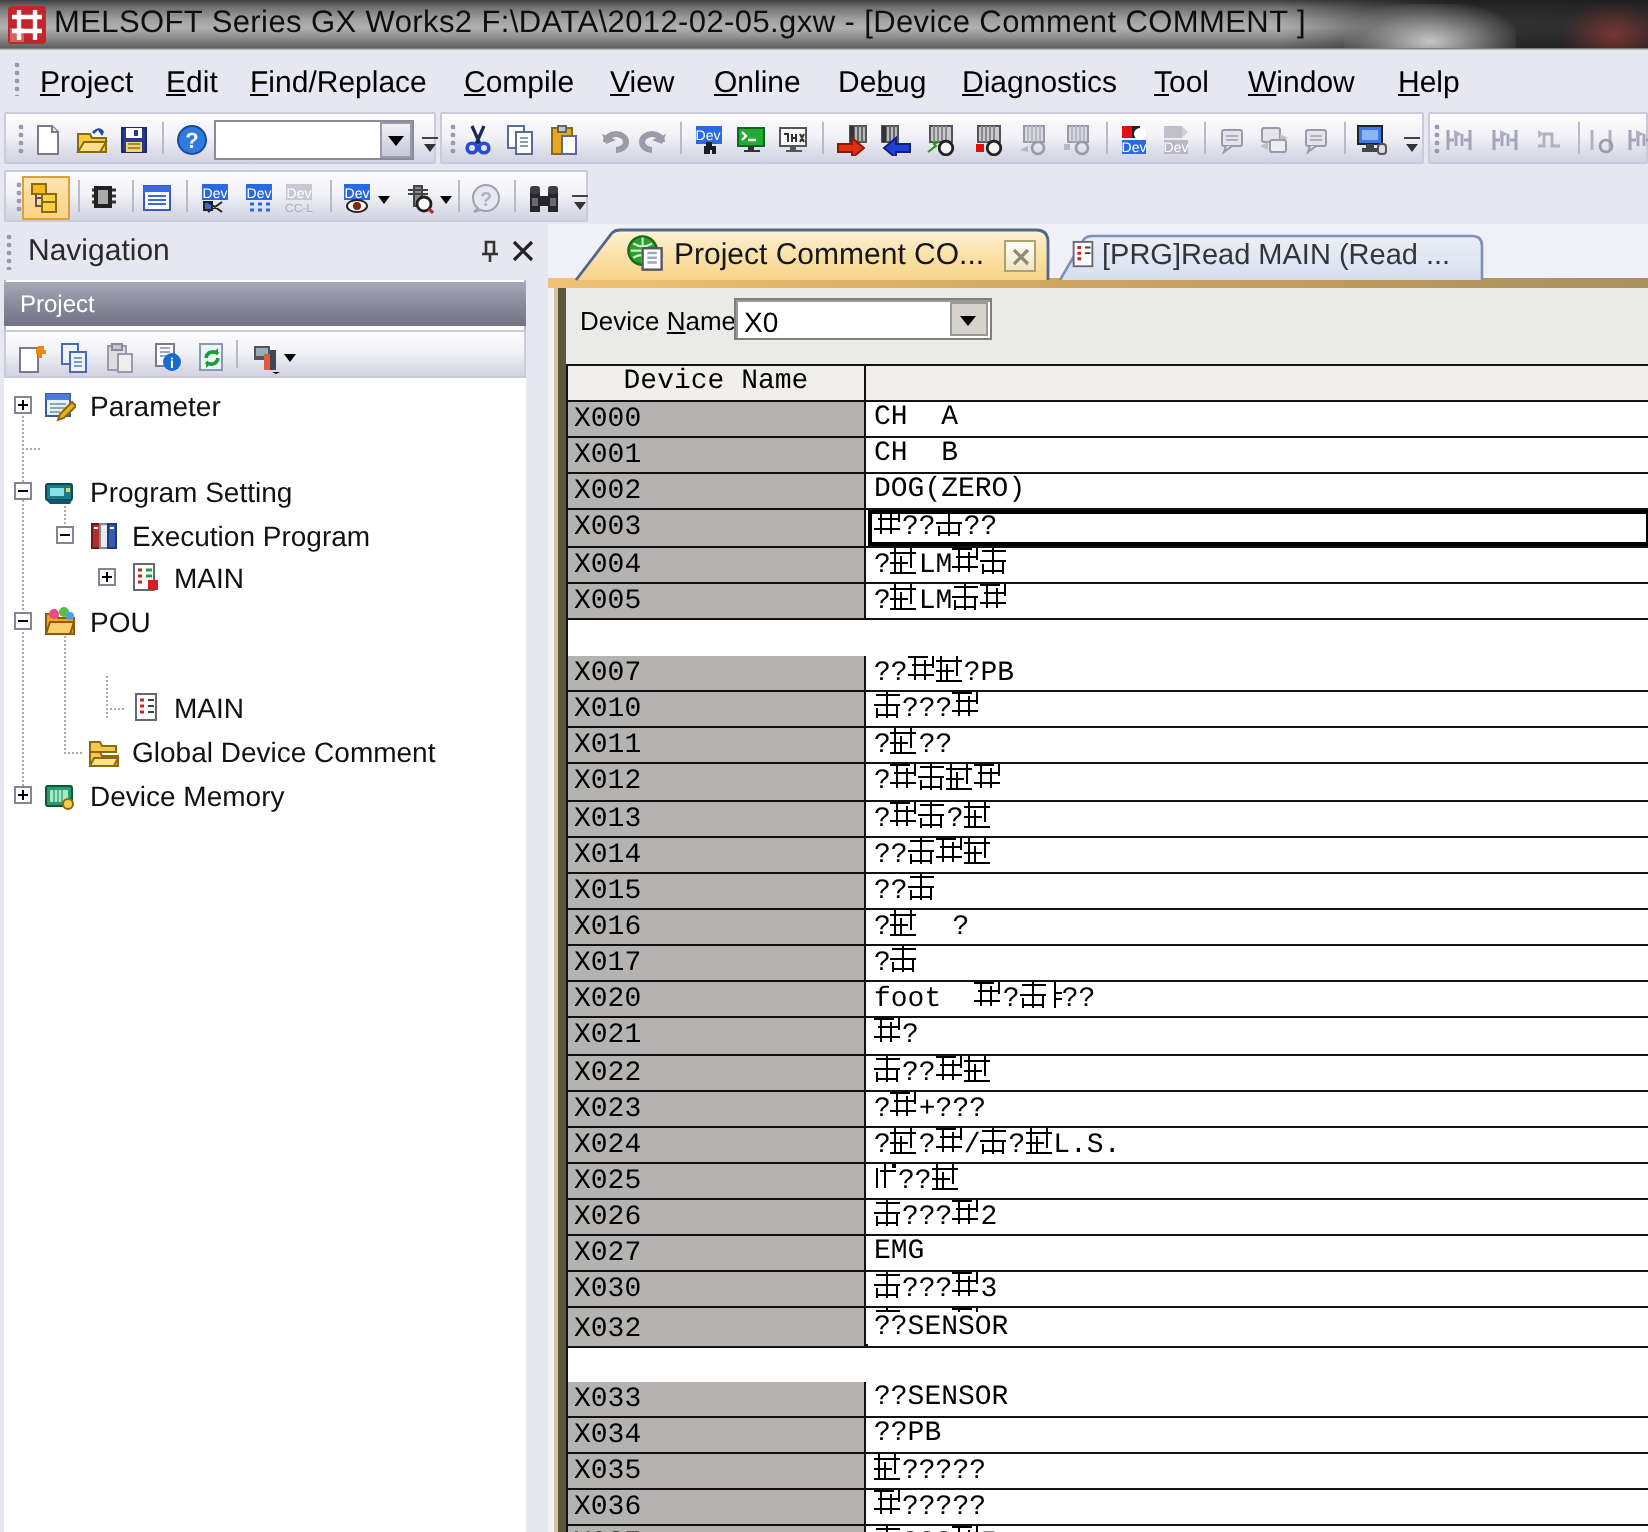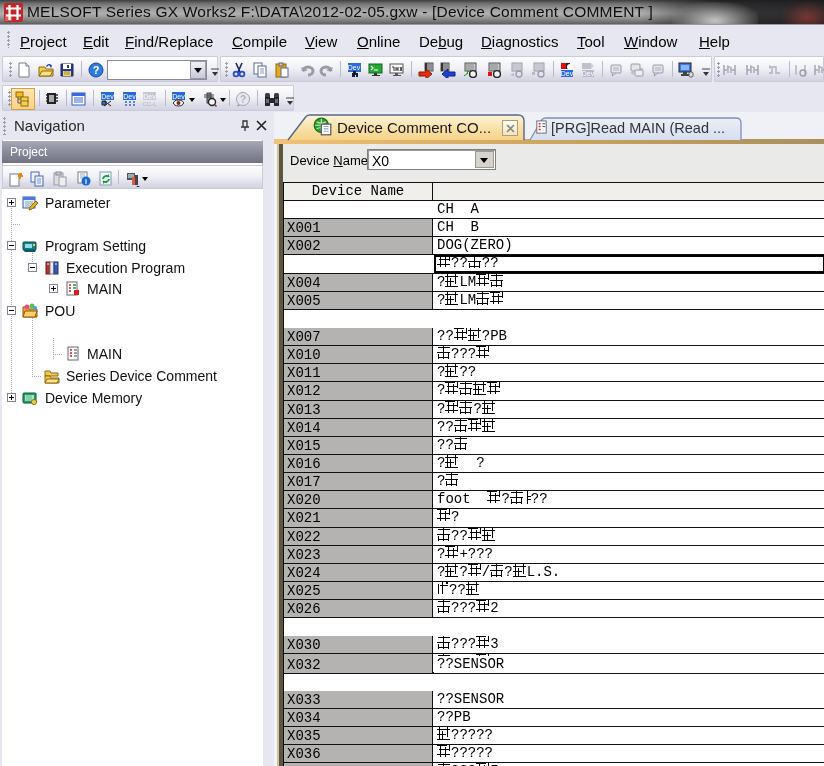--- a/index.html
+++ b/index.html
@@ -576,21 +576,21 @@
           <path d="M9 4h3M9 7h3M9 10h3" stroke="#345" stroke-width="1"></path>
         </svg></div>
       <span class="abs" style="left:85px;top:0">MAIN</span>
     </div>
     <div class="trw" style="left:0;top:177px;width:261px">
       <div class="ticon" style="left:42px"><svg width="16" height="16" viewBox="0 0 16 16">
           <path d="M1 3h5l1 2h7v3H1z" fill="#f8c84a" stroke="#8a6a10"></path>
           <path d="M1 8h5l1 2h8v5H1z" fill="#f8c84a" stroke="#8a6a10"></path>
           <path d="M1 15l2-4h12l-2 4z" fill="#fde28a" stroke="#8a6a10"></path>
         </svg></div>
-      <span class="abs" style="left:64px;top:0">Series Device Comment</span>
+      <span class="abs" style="left:64px;top:0">Global Device Comment</span>
     </div>
     <div class="trw" style="left:0;top:199px;width:238px">
       <div class="ebox plus" style="left:5px"></div>
       <div class="ticon" style="left:20px"><svg width="16" height="16" viewBox="0 0 16 16">
           <rect x="1" y="3" width="13" height="10" rx="1" fill="#2a9a6a" stroke="#0a5a3a"></rect>
           <rect x="3" y="5" width="9" height="6" fill="#a8e8c8"></rect>
           <path d="M5 5v6M7 5v6M9 5v6" stroke="#58b888"></path>
           <circle cx="12" cy="12" r="2.5" fill="#f8d048" stroke="#8a6a10"></circle>
         </svg></div>
       <span class="abs" style="left:43px;top:0">Device Memory</span>
@@ -624,50 +624,52 @@
     </svg>
     <span class="abs" style="left:277px;top:8px">[PRG]Read MAIN (Read ...</span>
   </div>
 <div id="tab1c" class="abs">
     <svg class="abs" style="left:39px;top:5px" width="19" height="19" viewBox="0 0 16 16">
       <circle cx="7" cy="7" r="6" fill="#2aa02a" stroke="#1a6a1a"></circle>
       <path d="M2 7h10M7 1.5v11M3 4c2.5 1.5 5.5 1.5 8 0M3 10c2.5-1.5 5.5-1.5 8 0" stroke="#cfeccc" fill="none" stroke-width=".9"></path>
       <rect x="7" y="6" width="8" height="9" fill="#fff" stroke="#556"></rect>
       <path d="M9 8h4M9 10h4M9 12h4" stroke="#9ab"></path>
     </svg>
-    <span class="abs" style="left:63px;top:7px">Device Comment CO...</span>
+    <span class="abs" style="left:63px;top:7px">Project Comment CO...</span>
     <div class="abs" style="left:228px;top:8px;width:16px;height:16px;background:linear-gradient(180deg,#fffef8,#f2e4c2);border:1px solid #b0a070"></div>
     <svg class="abs" style="left:232px;top:12px" width="9" height="9">
       <path d="M1 1l7 7M8 1L1 8" stroke="#8a8a7a" stroke-width="1.6"></path>
     </svg>
   </div>
 <div id="devbar" class="abs">
     <span class="abs" style="left:7px;top:9px">Device <u>N</u>ame</span>
   </div>
 <div id="combo" class="abs">
     <span class="abs" style="left:4px;top:3px;font-size:14px">X0</span>
     <div class="cbtn"></div>
   </div>
 
 <div id="tbl" class="abs">
   <div id="thead">
       <div class="d">Device Name</div>
     </div>
   <div class="trow" style="top:19px;height:18px">
+      <div class="dcell">X000</div>
       <div class="ccell"><span>CH&nbsp;&nbsp;A</span></div>
     </div>
     <div class="trow" style="top:37px;height:18px">
       <div class="dcell">X001</div>
       <div class="ccell"><span>CH&nbsp;&nbsp;B</span></div>
     </div>
     <div class="trow" style="top:55px;height:18px">
       <div class="dcell">X002</div>
       <div class="ccell"><span>DOG(ZERO)</span></div>
     </div>
     <div class="trow" style="top:73px;height:19px">
+      <div class="dcell">X003</div>
       <div class="ccell sel"><i class="g g1"></i><span>??</span><i class="g g2"></i><span>??</span></div>
     </div>
     <div class="trow" style="top:92px;height:18px">
       <div class="dcell">X004</div>
       <div class="ccell"><span>?</span><i class="g g3"></i><span>LM</span><i class="g g1"></i><i class="g g2"></i></div>
     </div>
     <div class="trow" style="top:110px;height:18px">
       <div class="dcell">X005</div>
       <div class="ccell"><span>?</span><i class="g g3"></i><span>LM</span><i class="g g2"></i><i class="g g1"></i></div>
     </div>
@@ -728,20 +730,24 @@
       <div class="ccell"><span>?</span><i class="g g3"></i><span>?</span><i class="g g1"></i><span>/</span><i class="g g2"></i><span>?</span><i class="g g3"></i><span>L.S.</span></div>
     </div>
     <div class="trow" style="top:400px;height:18px">
       <div class="dcell">X025</div>
       <div class="ccell"><i class="gh gh2"></i><span>??</span><i class="g g3"></i></div>
     </div>
     <div class="trow" style="top:418px;height:18px">
       <div class="dcell">X026</div>
       <div class="ccell"><i class="g g2"></i><span>???</span><i class="g g1"></i><span>2</span></div>
     </div>
+    <div class="trow" style="top:436px;height:18px">
+      <div class="dcell">X027</div>
+      <div class="ccell"><span>EMG</span></div>
+    </div>
     <div class="trow" style="top:454px;height:18px">
       <div class="dcell">X030</div>
       <div class="ccell"><i class="g g2"></i><span>???</span><i class="g g1"></i><span>3</span></div>
     </div>
     <div class="trow" style="top:472px;height:19px">
       <div class="dcell">X031</div>
       <div class="ccell"><i class="g g2"></i><span>???</span><i class="g g1"></i><span>4</span></div>
     </div>
     <div class="trow" style="top:474px;height:18px">
       <div class="dcell">X032</div>

